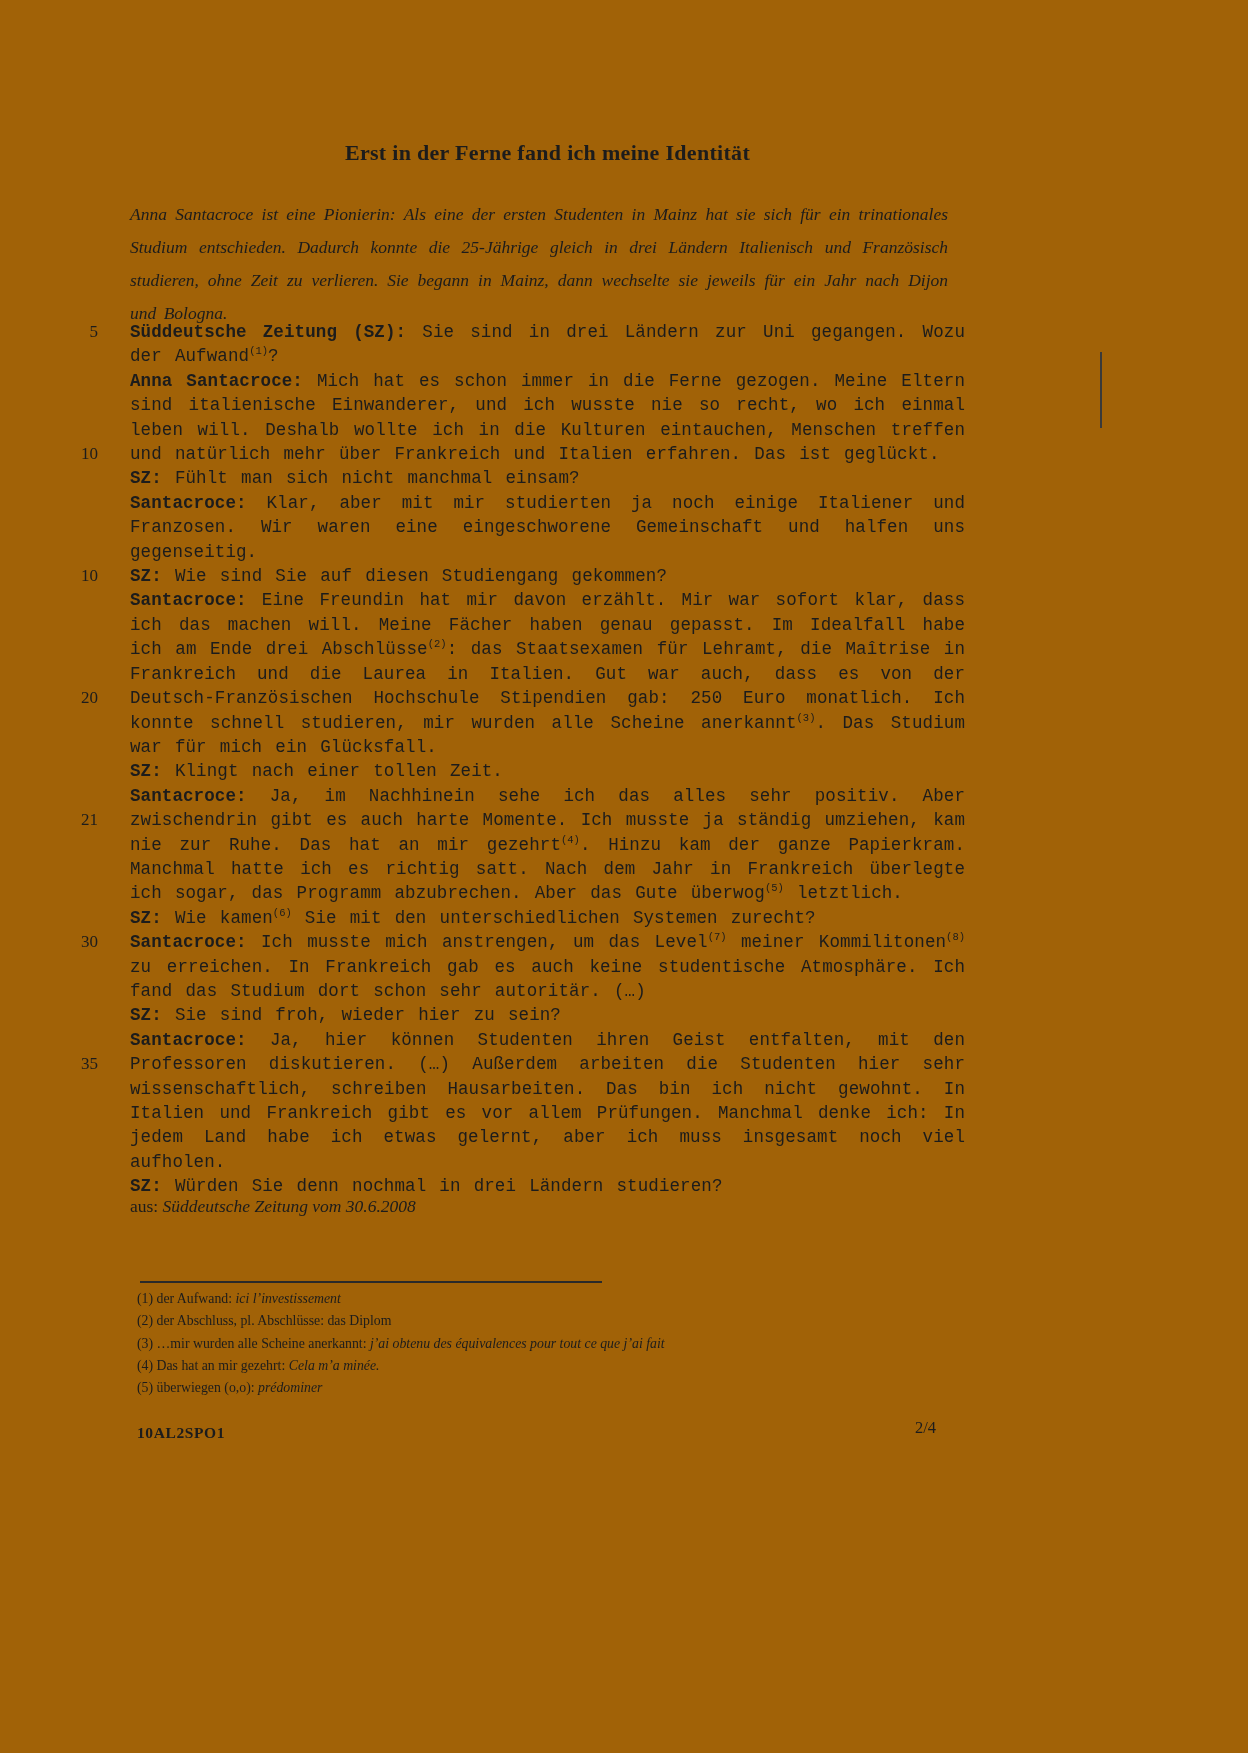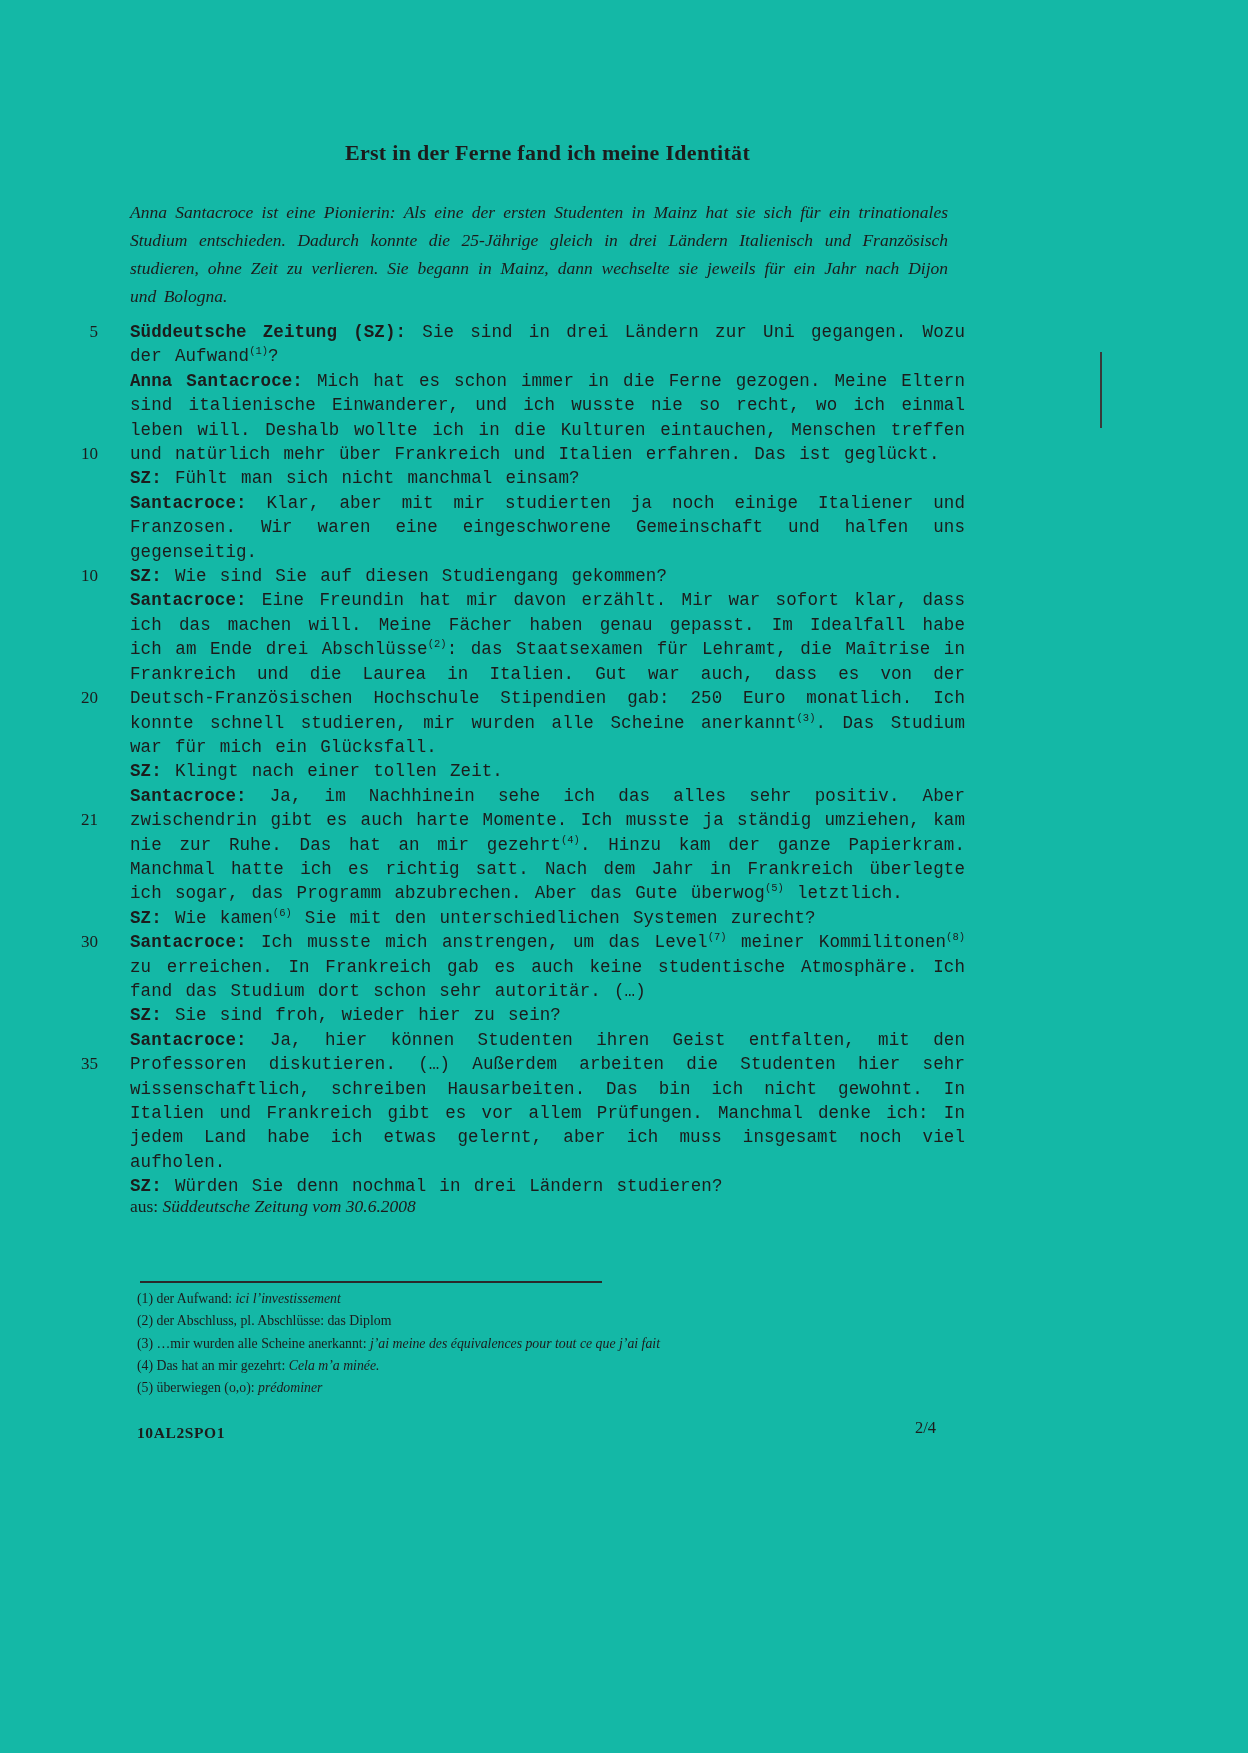--- a/index.html
+++ b/index.html
@@ -2,32 +2,32 @@
 <html><head>
 <meta charset="utf-8">
 <style>
   * { margin:0; padding:0; box-sizing:border-box; }
   html,body { background:#9e9e9e; }
   body { font-family:"Liberation Serif", serif; }
   .page {
     position:relative;
     width:1248px; height:1753px;
     margin:0 auto;
-    background:#14b8a6;
+    background:#a16207;
     color:#1c1c1c;
     overflow:hidden;
   }
   .title {
     position:absolute; left:130px; top:140px; width:835px;
     text-align:center; font-size:22px; font-weight:bold;
     letter-spacing:0.3px;
   }
   .intro {
     position:absolute; left:130px; top:198px; width:818px;
-    font-style:italic; font-size:17.5px; line-height:28px;
+    font-style:italic; font-size:17.5px; line-height:33px;
     text-align:justify; word-spacing:3px;
   }
   .dialogue {
     position:absolute; left:130px; top:320px; width:835px;
     font-size:17.5px; line-height:24.4px; text-align:justify;
     letter-spacing:0.1px; word-spacing:2.5px;
   }
   .dialogue p { margin:0;font-family:Liberation Mono, monospace; }
   sup { font-size:0.6em; line-height:0; vertical-align:super; letter-spacing:0; }
   .linenums { position:absolute; inset:0; pointer-events:none; }
@@ -100,21 +100,21 @@
       <p><strong>SZ:</strong> Würden Sie denn nochmal in drei Ländern studieren?</p>
     </div>
 
   <p class="source"><span>aus: </span><em>Süddeutsche Zeitung vom 30.6.2008</em></p>
 
   <div class="fn-rule"></div>
 
   <div class="footnotes">
       <div class="footnote">(1) der Aufwand: <em>ici l’investissement</em></div>
       <div class="footnote">(2) der Abschluss, pl. Abschlüsse: das Diplom</div>
-      <div class="footnote">(3) …mir wurden alle Scheine anerkannt: <em>j’ai meine des équivalences pour tout ce que j’ai fait</em></div>
+      <div class="footnote">(3) …mir wurden alle Scheine anerkannt: <em>j’ai obtenu des équivalences pour tout ce que j’ai fait</em></div>
       <div class="footnote">(4) Das hat an mir gezehrt: <em>Cela m’a minée.</em></div>
       <div class="footnote">(5) überwiegen (o,o): <em>prédominer</em></div>
     </div>
 
   <div class="footer-left">10AL2SPO1</div>
 
   <div class="footer-right">2/4</div>
 
 </div>
 

